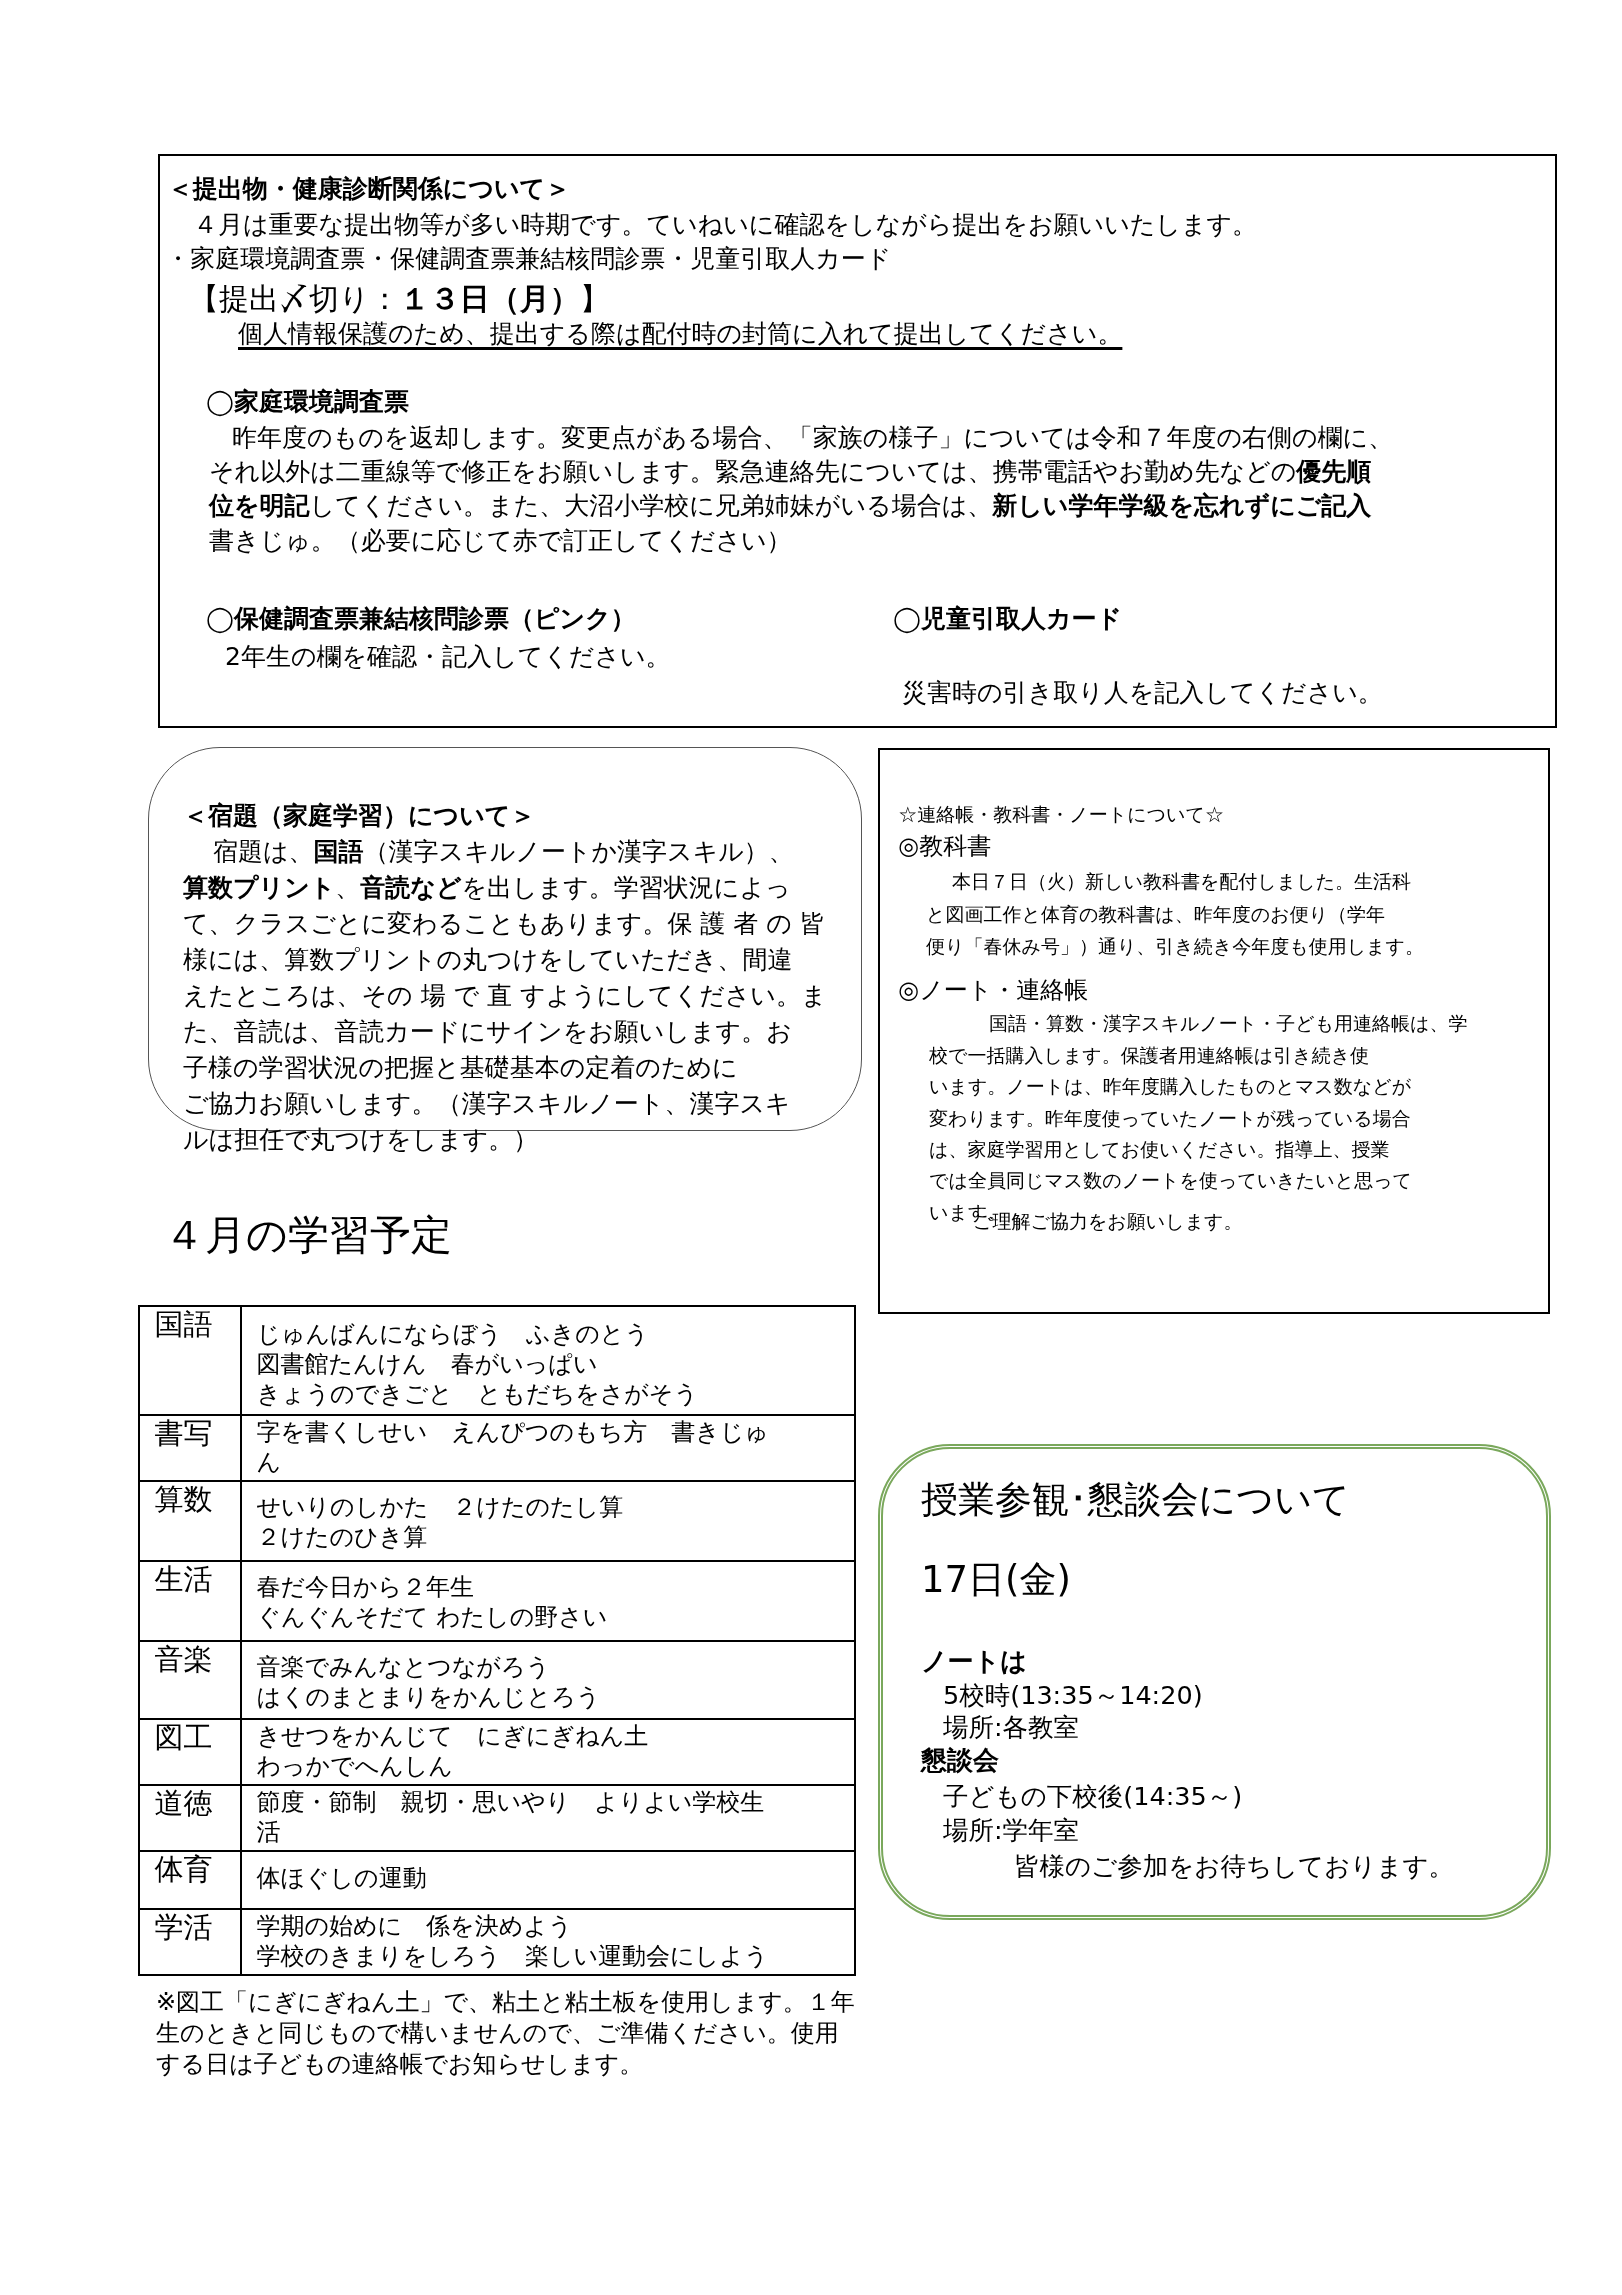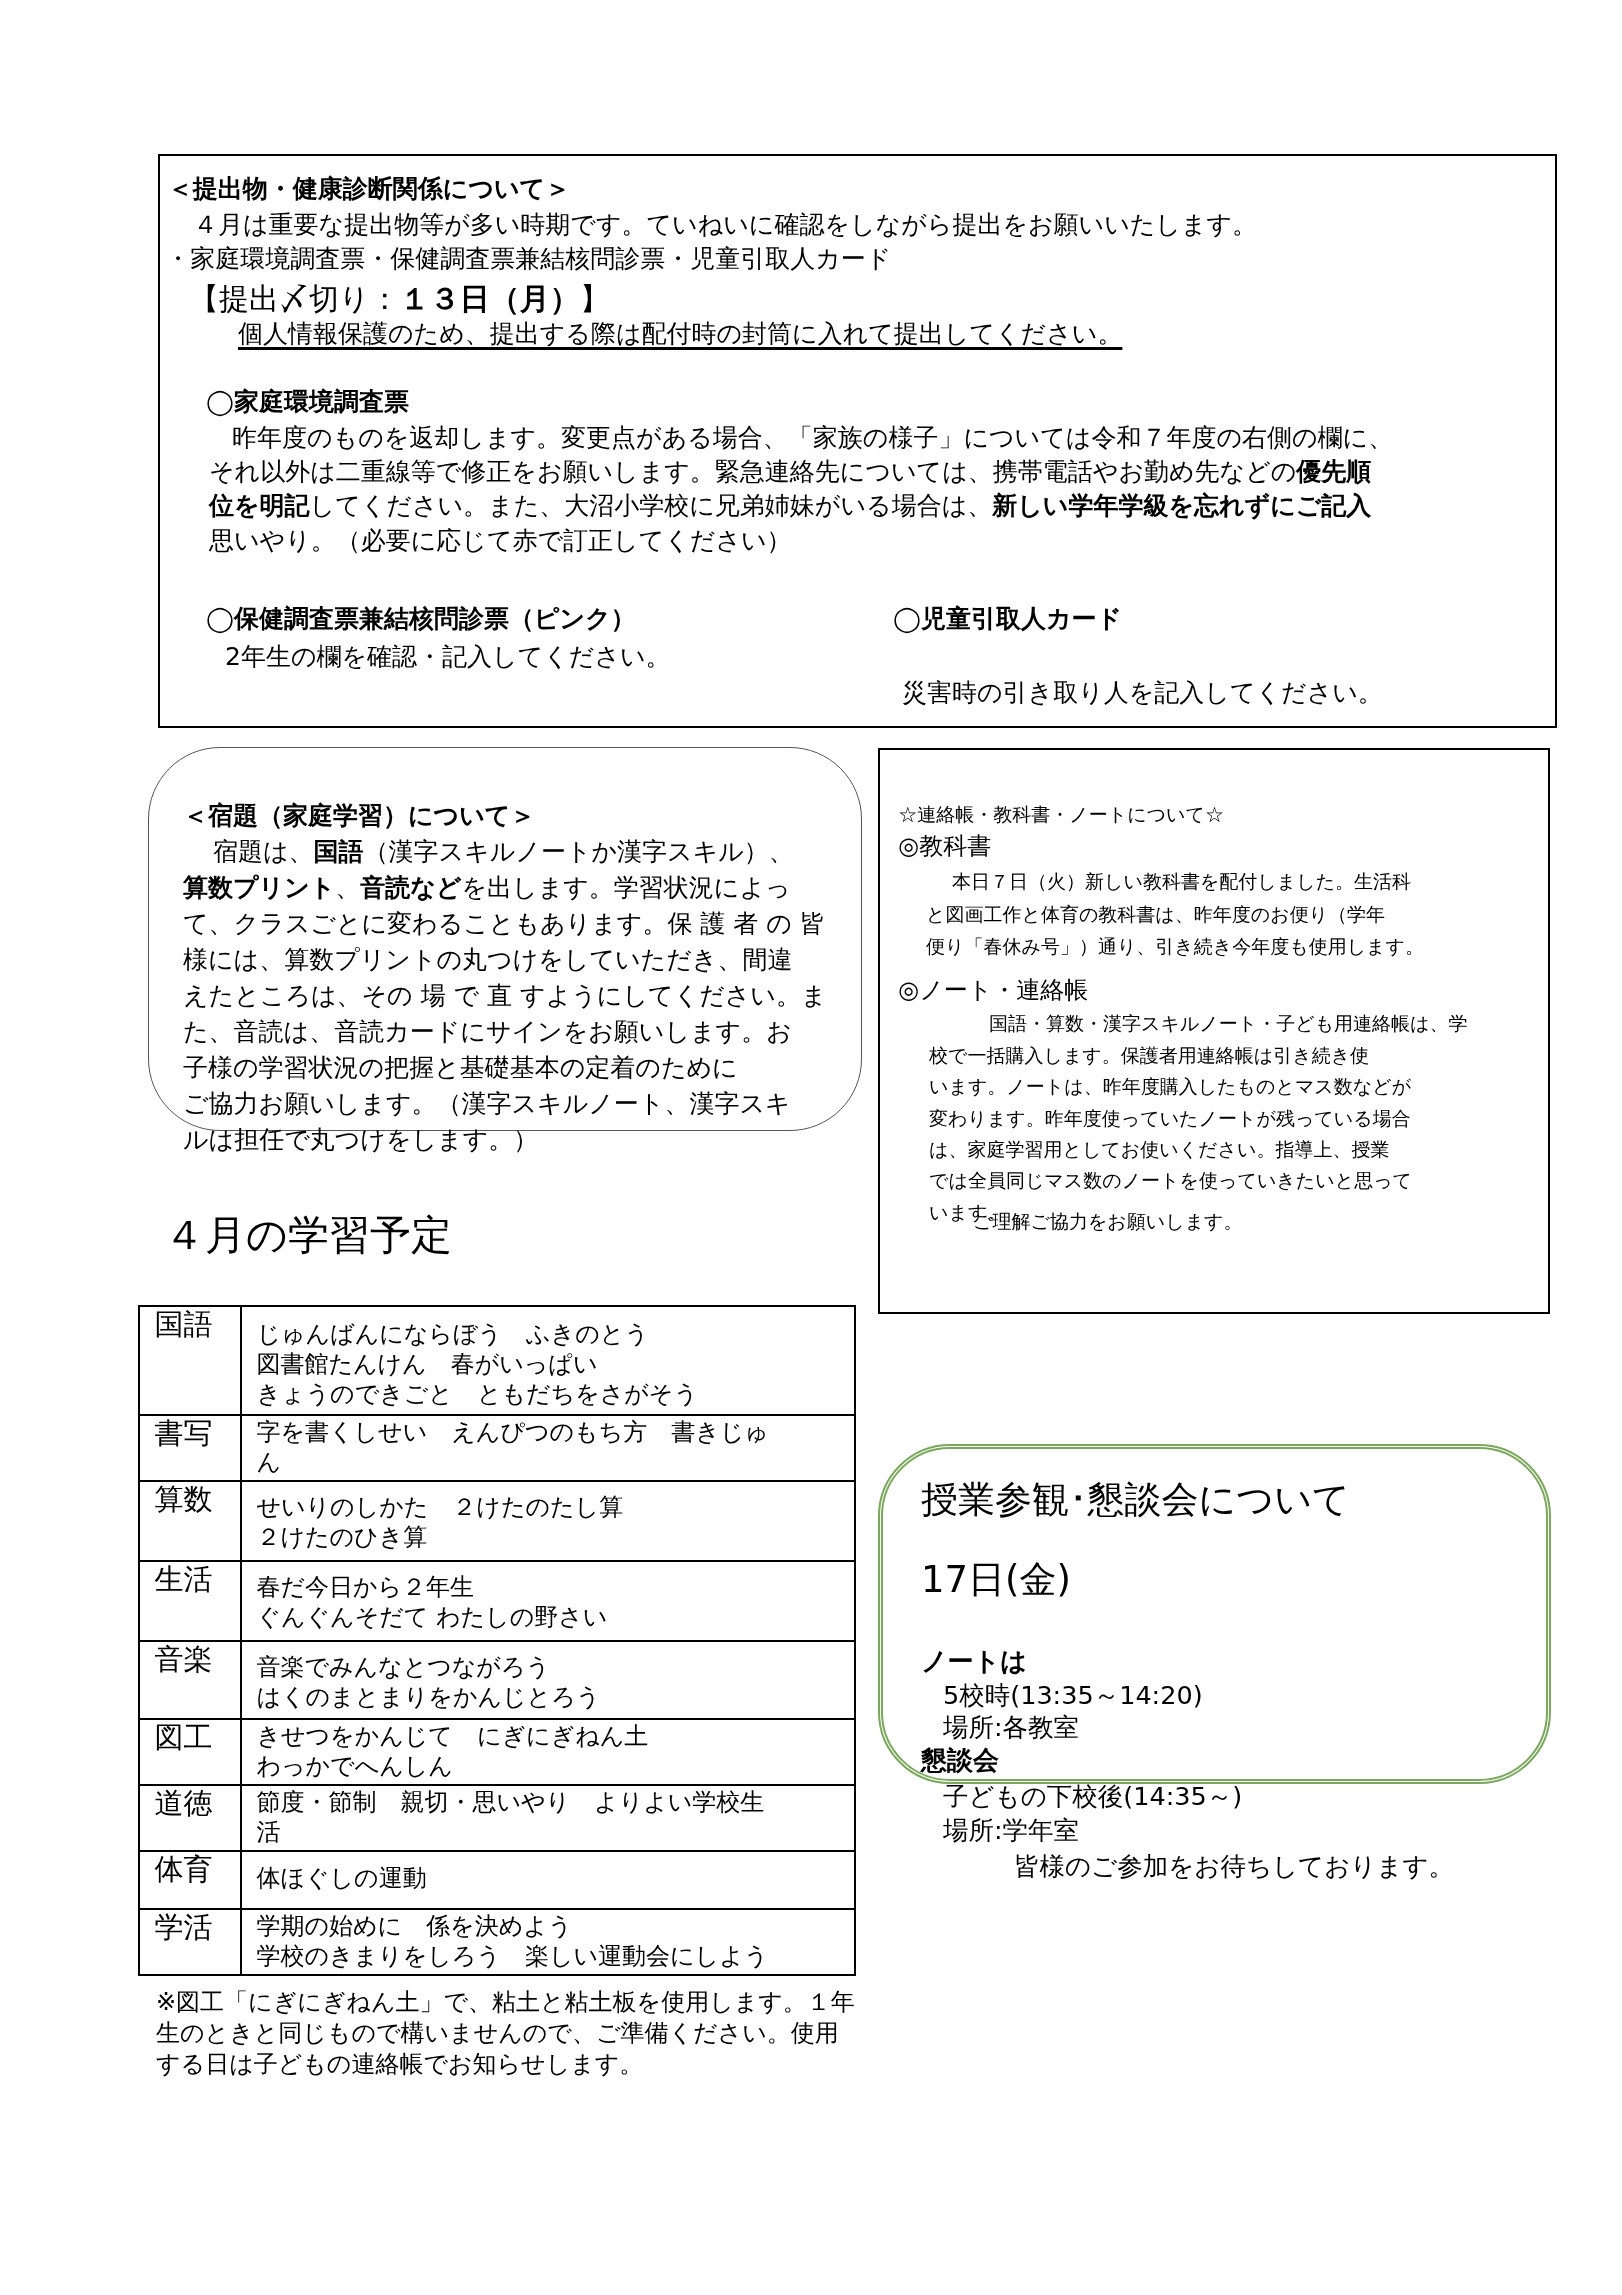--- a/index.html
+++ b/index.html
@@ -28,21 +28,21 @@
 
   
   #schedule-title { left:164px; top:1208px; font-size:41px; }
   #schedule { position:absolute; left:138px; top:1305px; width:718px; border-collapse:collapse; }
   #schedule td { border:2.6px solid #000; vertical-align:top; font-size:24px; line-height:30px; padding:1.3px 0 2.6px 0; box-sizing:border-box; }
   #schedule td.subj { width:102px; font-size:29px; line-height:33px; padding-left:14.4px; }
   #schedule td.cont { padding-left:14.4px; white-space:pre-line; }
   #footnote { left:156px; top:1987px; width:706px; font-size:24px; line-height:31px; }
 
   
-  #box-event { left:878px; top:1444px; width:673px; height:340px; border:5.9px double #7aa85c; border-radius:72px; box-sizing:border-box; }
+  #box-event { left:878px; top:1444px; width:673px; height:476px; border:5.9px double #7aa85c; border-radius:72px; box-sizing:border-box; }
   #box-event .big { font-size:37px; }
   #box-event .hd { font-size:26px; font-weight:bold; }
   #box-event .t { font-size:25.5px; }
 </style>
 </head>
 <body>
 
 <div id="box-submit" class="abs">
   <div class="line t b" style="left:7.8px;top:15.7px;">＜提出物・健康診断関係について＞</div>
   <div class="line t" style="left:33px;top:52px;">４月は重要な提出物等が多い時期です。ていねいに確認をしながら提出をお願いいたします。</div>
@@ -53,21 +53,21 @@
   <div class="line t u" style="left:78px;top:161px;">個人情報保護のため、提出する際は配付時の封筒に入れて提出してください。</div>
 
   <div class="line t b" style="left:46px;top:229px;">◯家庭環境調査票</div>
   <div class="line t" style="left:72px;top:265px;">昨年度のものを返却します。変更点がある場合、「家族の様子」については令和７年度の右側の欄に、</div>
   <div class="line t" style="left:49px;top:299px;">
     <span>それ以外は二重線等で修正をお願いします。緊急連絡先については、携帯電話やお勤め先などの</span><span class="b">優先順</span>
   </div>
   <div class="line t" style="left:49px;top:333px;">
     <span class="b">位を明記</span><span>してください。また、大沼小学校に兄弟姉妹がいる場合は、</span><span class="b">新しい学年学級を忘れずにご記入</span>
   </div>
-  <div class="line t" style="left:49px;top:368px;">思いやり。（必要に応じて赤で訂正してください）</div>
+  <div class="line t" style="left:49px;top:368px;">書きじゅ。（必要に応じて赤で訂正してください）</div>
 
   <div class="line t b" style="left:46px;top:446px;">◯保健調査票兼結核問診票（ピンク）</div>
   <div class="line t" style="left:65px;top:484px;">2年生の欄を確認・記入してください。</div>
   <div class="line t b" style="left:733px;top:446px;">◯児童引取人カード</div>
   <div class="line t" style="left:742px;top:484px;margin-top:36px;">災害時の引き取り人を記入してください。</div>
 </div>
 
 <div id="box-homework" class="abs">
   <div class="line t b" style="left:34px;top:51px;">＜宿題（家庭学習）について＞</div>
   <div class="line t" style="left:64px;top:87px;">

